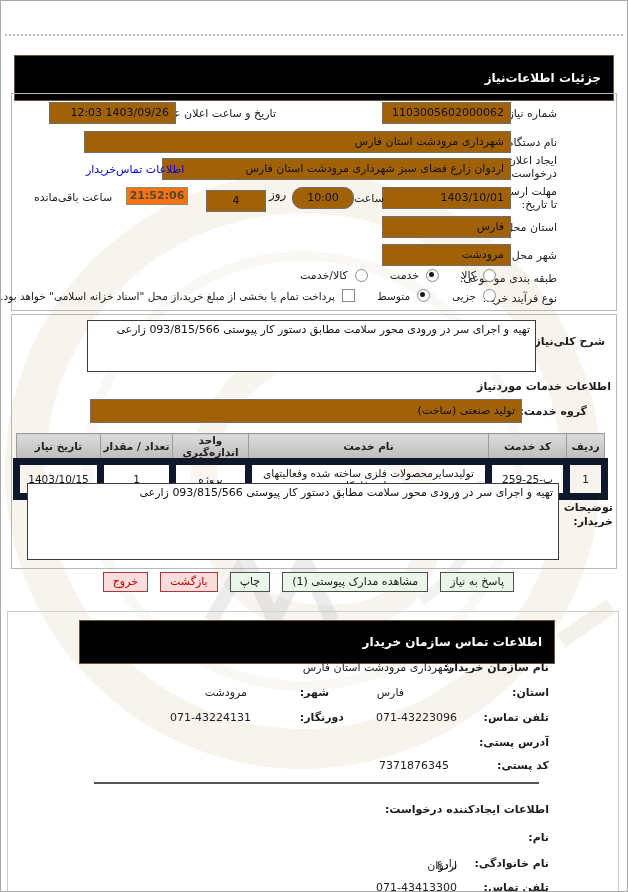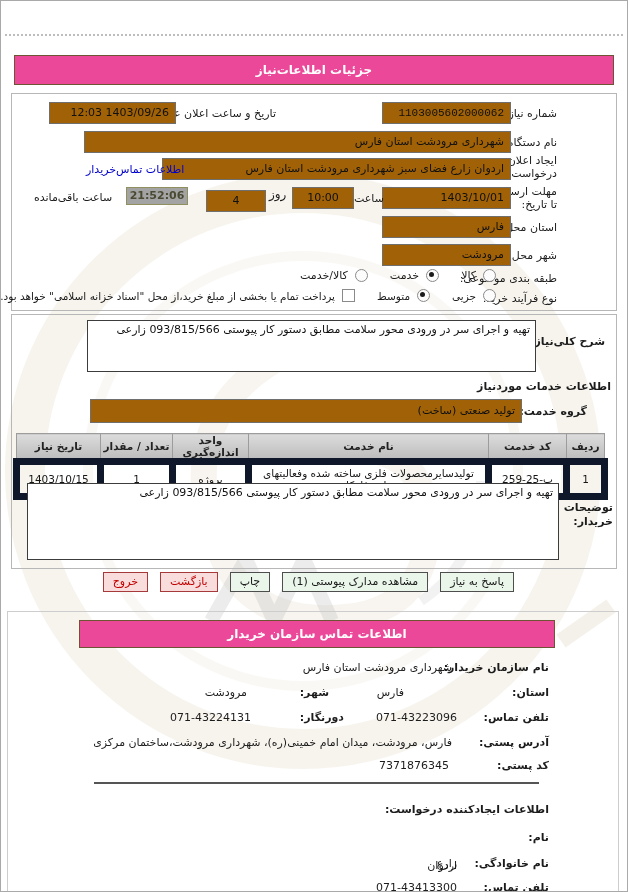--- a/index.html
+++ b/index.html
@@ -3,28 +3,28 @@
 <meta charset="utf-8">
 <style>
   html,body{margin:0;padding:0;background:#fff;}
   body{font-family:"DejaVu Sans","Liberation Sans",sans-serif;}
   #page{position:relative;width:626px;height:890px;border:1px solid #a9a9a9;background:#fff;overflow:hidden;direction:rtl;}
   .lbl{position:absolute;font-size:11px;color:#1c1c1c;white-space:nowrap;text-align:right;}
   .lbl.b{font-weight:bold;}
   .tb{position:absolute;height:20px;background:#a16207;border:1px solid #6f6f6f;font-size:11px;line-height:20px;padding:0 6px;text-align:right;color:#101010;overflow:hidden;white-space:nowrap;}
   .ta{position:absolute;background:#fff;border:1px solid #3c3c3c;font-size:11px;line-height:14px;padding:2px 5px;text-align:right;color:#101010;overflow:hidden;}
   .panel{position:absolute;border:1px solid #b7b7b7;background:transparent;}
-  .bar{position:absolute;background:#ec4899;border:1px solid #6e5433;color:#fff;font-size:12px;font-weight:bold;line-height:28px;padding:0 12px;text-align:center;}
+  .bar{position:absolute;background:#000000;border:1px solid #6e5433;color:#fff;font-size:12px;font-weight:bold;line-height:28px;padding:8px 12px;text-align:right;}
   .dotline{position:absolute;left:4px;right:4px;top:33px;border-top:2px dotted #bdbdbd;}
   .radio{width:11px;height:11px;border:1px solid #8a8a8a;border-radius:50%;background:#fcfcfc;display:inline-block;position:relative;flex:none;}
   .radio.sel::after{content:"";position:absolute;left:2px;top:2px;width:5px;height:5px;border-radius:50%;background:#1a1a1a;}
   .cb{width:11px;height:11px;border:1px solid #8a8a8a;background:#fff;display:inline-block;flex:none;}
   .optrow{position:absolute;display:flex;align-items:center;gap:7px;font-size:11px;color:#1c1c1c;white-space:nowrap;}
   .optrow .gap{width:8px;}
-  .countdown{position:absolute;background:#a3a3a3;border:1px solid #8f8f5f;font-size:11px;font-weight:bold;color:#4a4a33;text-align:center;line-height:16px;}
+  .countdown{position:absolute;background:#f97316;border:1px solid #8f8f5f;font-size:11px;font-weight:bold;color:#4a4a33;text-align:center;line-height:16px;}
   .link{position:absolute;color:#0000cc;font-size:11px;cursor:pointer;white-space:nowrap;}
   table.svc{position:absolute;right:19px;top:432px;width:588px;border-collapse:collapse;table-layout:fixed;}
   table.svc th{background:linear-gradient(#dcdcdc,#bdbdbd);border:1px solid #9c9c9c;font-size:10.5px;font-weight:bold;color:#222;height:20px;padding:0 2px;}
   table.svc td{border:7px solid #0f172a;font-size:10.5px;color:#161616;text-align:center;padding:2px 3px;background:transparent;}
   .btnrow{position:absolute;top:571px;right:113px;display:flex;gap:12px;}
   .btn{height:18px;line-height:18px;padding:0 9px;font-size:11px;border:1px solid #4e4e4e;background:#eaf6ea;color:#1a1a1a;white-space:nowrap;cursor:pointer;}
   .btn.pink{background:#f9dcdc;border-color:#a63a3a;color:#c00000;}
   .sep{position:absolute;border-top:2px solid #555;}
   .wm{position:absolute;pointer-events:none;z-index:0;}
   .z{z-index:1;}
@@ -45,41 +45,41 @@
 
   <div class="dotline"></div>
 
   <div class="bar z" style="right:13px;left:13px;top:54px;height:28px;">
     <span>جزئیات اطلاعات‌نیاز</span>
   </div>
 
   <div class="panel z" style="right:10px;left:10px;top:92px;height:216px;"></div>
 
   <div class="lbl z" style="right:70px;top:106px;">شماره نیاز:</div>
-  <div class="tb z" style="right:116px;top:101px;width:115px;font-family:Liberation Mono, monospace;">1103005602000062</div>
+  <div class="tb z" style="right:116px;top:101px;width:115px;">1103005602000062</div>
   <div class="lbl z" style="right:351px;top:106px;">تاریخ و ساعت اعلان عمومی:</div>
   <div class="tb z" style="right:451px;top:101px;width:113px;">1403/09/26  12:03</div>
 
   <div class="lbl z" style="right:70px;top:135px;">نام دستگاه خریدار:</div>
   <div class="tb z" style="right:116px;top:130px;width:413px;">شهرداری مرودشت استان فارس</div>
 
   <div class="lbl z" style="right:70px;top:153px;width:62px;white-space:normal;line-height:13px;">
     <span>ایجاد اعلان</span><br>
     <span>درخواست:</span>
   </div>
   <div class="tb z" style="right:116px;top:157px;width:335px;">اردوان زارع فضای سبز شهرداری مرودشت استان فارس</div>
   <div class="link z" style="left:85px;top:162px;">اطلاعات تماس‌خریدار</div>
 
   <div class="lbl z" style="right:70px;top:184px;width:95px;white-space:normal;line-height:13px;">
     <span>مهلت ارسال پاسخ:</span><br>
     <span>تا تاریخ:</span>
   </div>
   <div class="tb z" style="right:116px;top:186px;width:115px;">1403/10/01</div>
   <div class="lbl z" style="left:353px;top:191px;">ساعت</div>
-  <div class="tb z" style="left:291px;top:186px;width:48px;text-align:center;">10:00</div>
+  <div class="tb z" style="left:291px;top:186px;width:48px;text-align:center;border-radius:10px;">10:00</div>
   <div class="lbl z" style="left:268px;top:186px;font-size:12px;">روز</div>
   <div class="tb z" style="left:205px;top:189px;width:46px;text-align:center;">4</div>
   <div class="countdown z" style="left:125px;top:186px;width:60px;height:16px;">21:52:06</div>
   <div class="lbl z" style="left:33px;top:190px;">ساعت باقی‌مانده</div>
 
   <div class="lbl z" style="right:70px;top:220px;">استان محل تحویل:</div>
   <div class="tb z" style="right:116px;top:215px;width:115px;">فارس</div>
 
   <div class="lbl z" style="right:70px;top:248px;">شهر محل تحویل:</div>
   <div class="tb z" style="right:116px;top:243px;width:115px;">مرودشت</div>
@@ -176,21 +176,20 @@
   <div class="lbl z" style="right:223px;top:685px;">فارس</div>
   <div class="lbl b z" style="right:298px;top:685px;">شهر:</div>
   <div class="lbl z" style="right:380px;top:685px;">مرودشت</div>
 
   <div class="lbl b z" style="right:78px;top:710px;">تلفن تماس:</div>
   <div class="lbl z" style="right:170px;top:710px;">071-43223096</div>
   <div class="lbl b z" style="right:283px;top:710px;">دورنگار:</div>
   <div class="lbl z" style="right:376px;top:710px;">071-43224131</div>
 
   <div class="lbl b z" style="right:78px;top:735px;text-align:center;">آدرس پستی:</div>
-  <div class="lbl z" style="right:175px;top:735px;">فارس، مرودشت، میدان امام خمینی(ره)، شهرداری مرودشت،ساختمان مرکزی</div>
 
   <div class="lbl b z" style="right:78px;top:758px;text-align:right;">کد پستی:</div>
   <div class="lbl z" style="right:178px;top:758px;">7371876345</div>
 
   <div class="sep z" style="right:88px;width:445px;top:781px;"></div>
 
   <div class="lbl b z" style="right:78px;top:802px;">اطلاعات ایجادکننده درخواست:</div>
 
   <div class="lbl b z" style="right:78px;top:830px;">نام:</div>
   <div class="lbl z" style="right:170px;top:858px;">اردوان</div>

